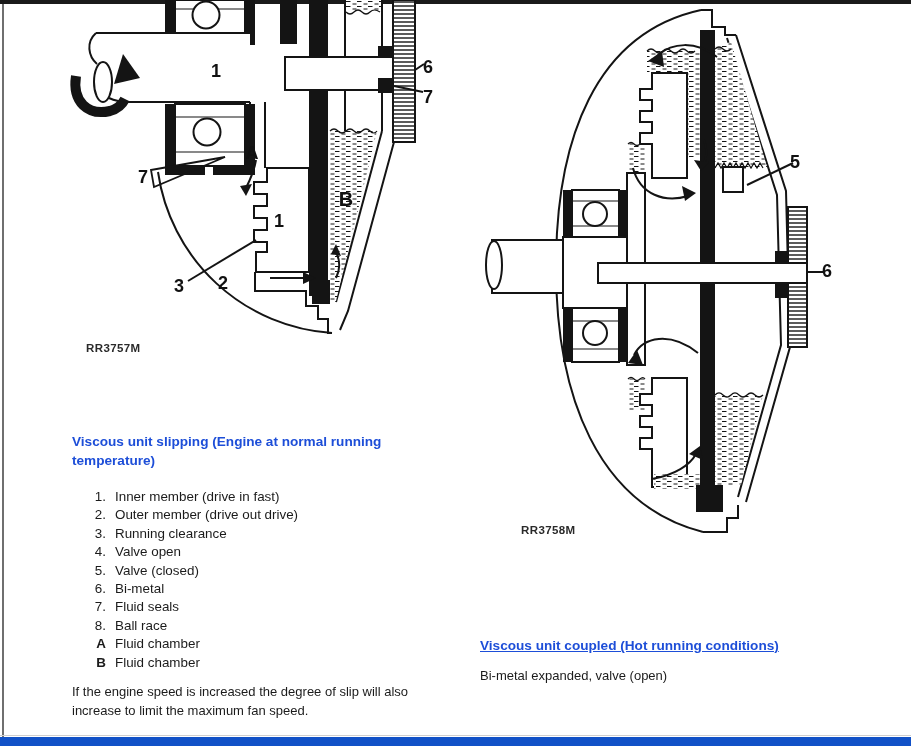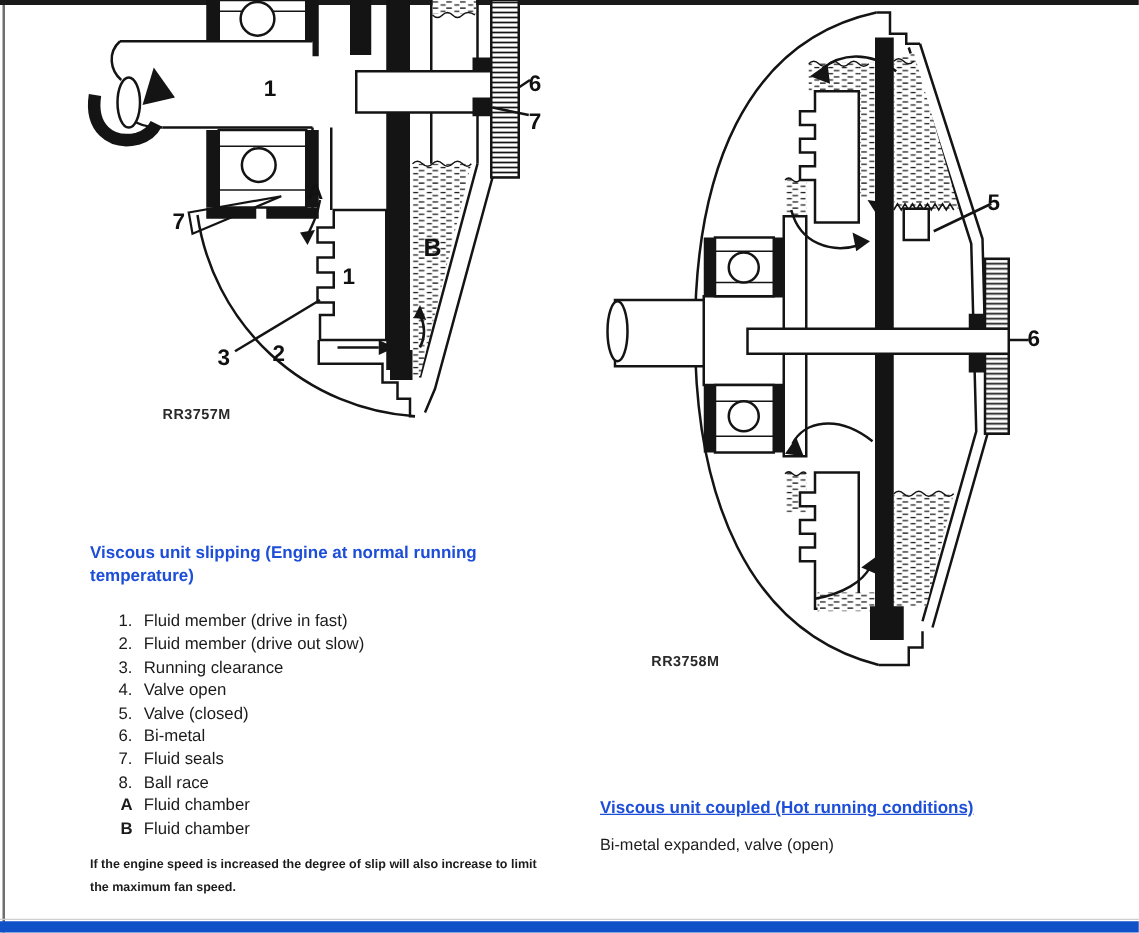--- a/index.html
+++ b/index.html
@@ -21,21 +21,21 @@
     position:absolute;font-weight:bold;font-size:11.5px;letter-spacing:.4px;color:#2a2a2a;
   }
   .cap-title{
     position:absolute;font-weight:bold;font-size:13.6px;line-height:19px;color:#1d4ed8;
   }
   .legend{position:absolute;font-size:13.4px;line-height:18.4px;}
   .legend-row{display:flex;}
   .legend-row .num{width:18px;text-align:right;flex:none;}
   .legend-row .txt{margin-left:9px;}
   .legend-row.bold-num .num{font-weight:bold;}
-  .note{position:absolute;font-size:10px;line-height:18.6px;width:365px;font-weight:bold;}
+  .note{position:absolute;font-size:13px;line-height:18.6px;width:365px;}
   .subtitle{position:absolute;font-size:13px;line-height:18px;}
   svg .outline{fill:none;stroke:#141414;stroke-width:2;}
   svg .thin{fill:none;stroke:#141414;stroke-width:1.2;}
   svg .blk{fill:#141414;stroke:none;}
   svg .wht{fill:#ffffff;stroke:#141414;stroke-width:2;}
   svg .lead{stroke:#141414;stroke-width:2;fill:none;}
 </style>
 </head>
 <body>
 
@@ -141,21 +141,21 @@
 
 <div class="callout" style="left:216px;top:71px;">1</div>
 <div class="callout" style="left:428px;top:67px;">6</div>
 <div class="callout" style="left:428px;top:97px;">7</div>
 <div class="callout" style="left:143px;top:177px;">7</div>
 <div class="callout" style="left:252px;top:153px;">A</div>
 <div class="callout" style="left:279px;top:221px;">1</div>
 <div class="callout" style="left:179px;top:286px;">3</div>
 <div class="callout" style="left:223px;top:283px;">2</div>
 <div class="callout big" style="left:346px;top:199px;">B</div>
-<div class="fig-ref" style="left:86px;top:326px;margin-left:44px;">RR3757M</div>
+<div class="fig-ref" style="left:86px;top:342px;">RR3757M</div>
 
 <svg class="fig" style="left:480px;top:5px;" width="430" height="535" viewBox="0 0 430 535">
   <defs>
     <pattern id="hatchB" width="11" height="5" patternUnits="userSpaceOnUse">
       <rect width="11" height="5" fill="#fff"></rect>
       <line x1="0" y1="1.5" x2="4.5" y2="1.5" stroke="#141414" stroke-width="1"></line>
       <line x1="6.5" y1="4" x2="10.5" y2="4" stroke="#141414" stroke-width="1"></line>
     </pattern>
     <pattern id="ribsB" width="19" height="4" patternUnits="userSpaceOnUse">
       <rect width="19" height="4" fill="#fff"></rect>
@@ -245,25 +245,25 @@
 
 <div class="callout" style="left:795px;top:162px;">5</div>
 <div class="callout" style="left:827px;top:271px;">6</div>
 <div class="fig-ref" style="left:494px;top:524px;padding-left:27px;">RR3758M</div>
 
 <div class="cap-title" style="left:72px;top:432px;width:360px;">Viscous unit slipping (Engine at normal running temperature)</div>
 
 <div class="legend" style="left:88px;top:488px;">
   <div class="legend-row">
       <span class="num">1.</span>
-      <span class="txt">Fluid member (drive in fast)</span>
+      <span class="txt">Inner member (drive in fast)</span>
     </div>
   <div class="legend-row">
       <span class="num">2.</span>
-      <span class="txt">Fluid member (drive out slow)</span>
+      <span class="txt">Outer member (drive out drive)</span>
     </div>
   <div class="legend-row">
       <span class="num">3.</span>
       <span class="txt">Running clearance</span>
     </div>
   <div class="legend-row">
       <span class="num">4.</span>
       <span class="txt">Valve open</span>
     </div>
   <div class="legend-row">

